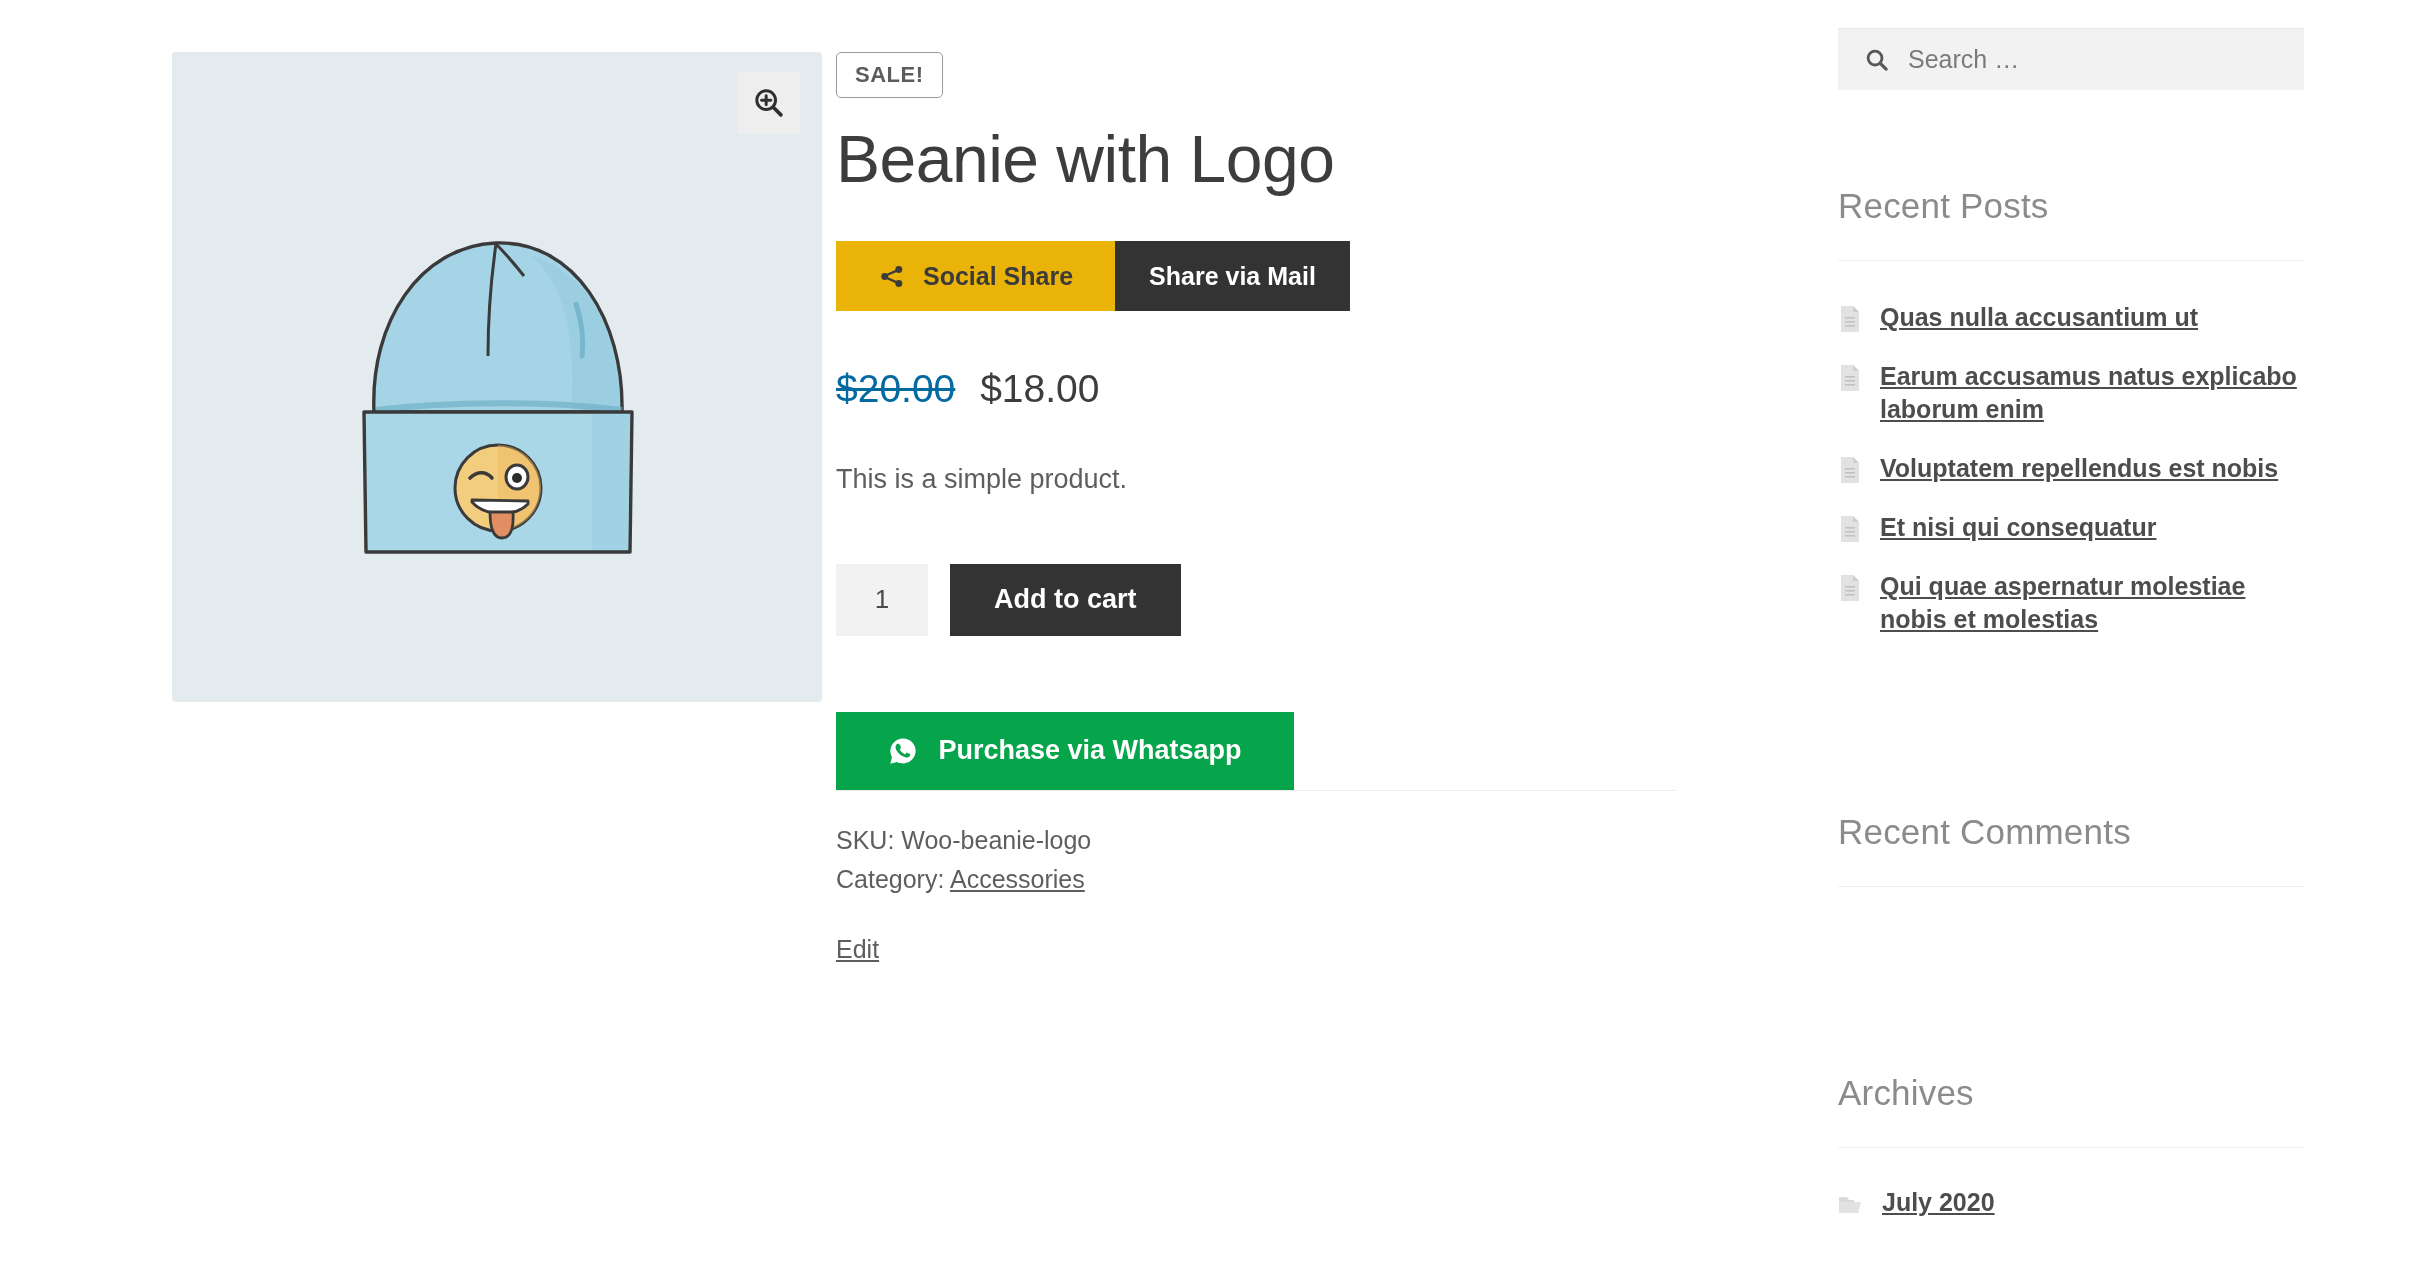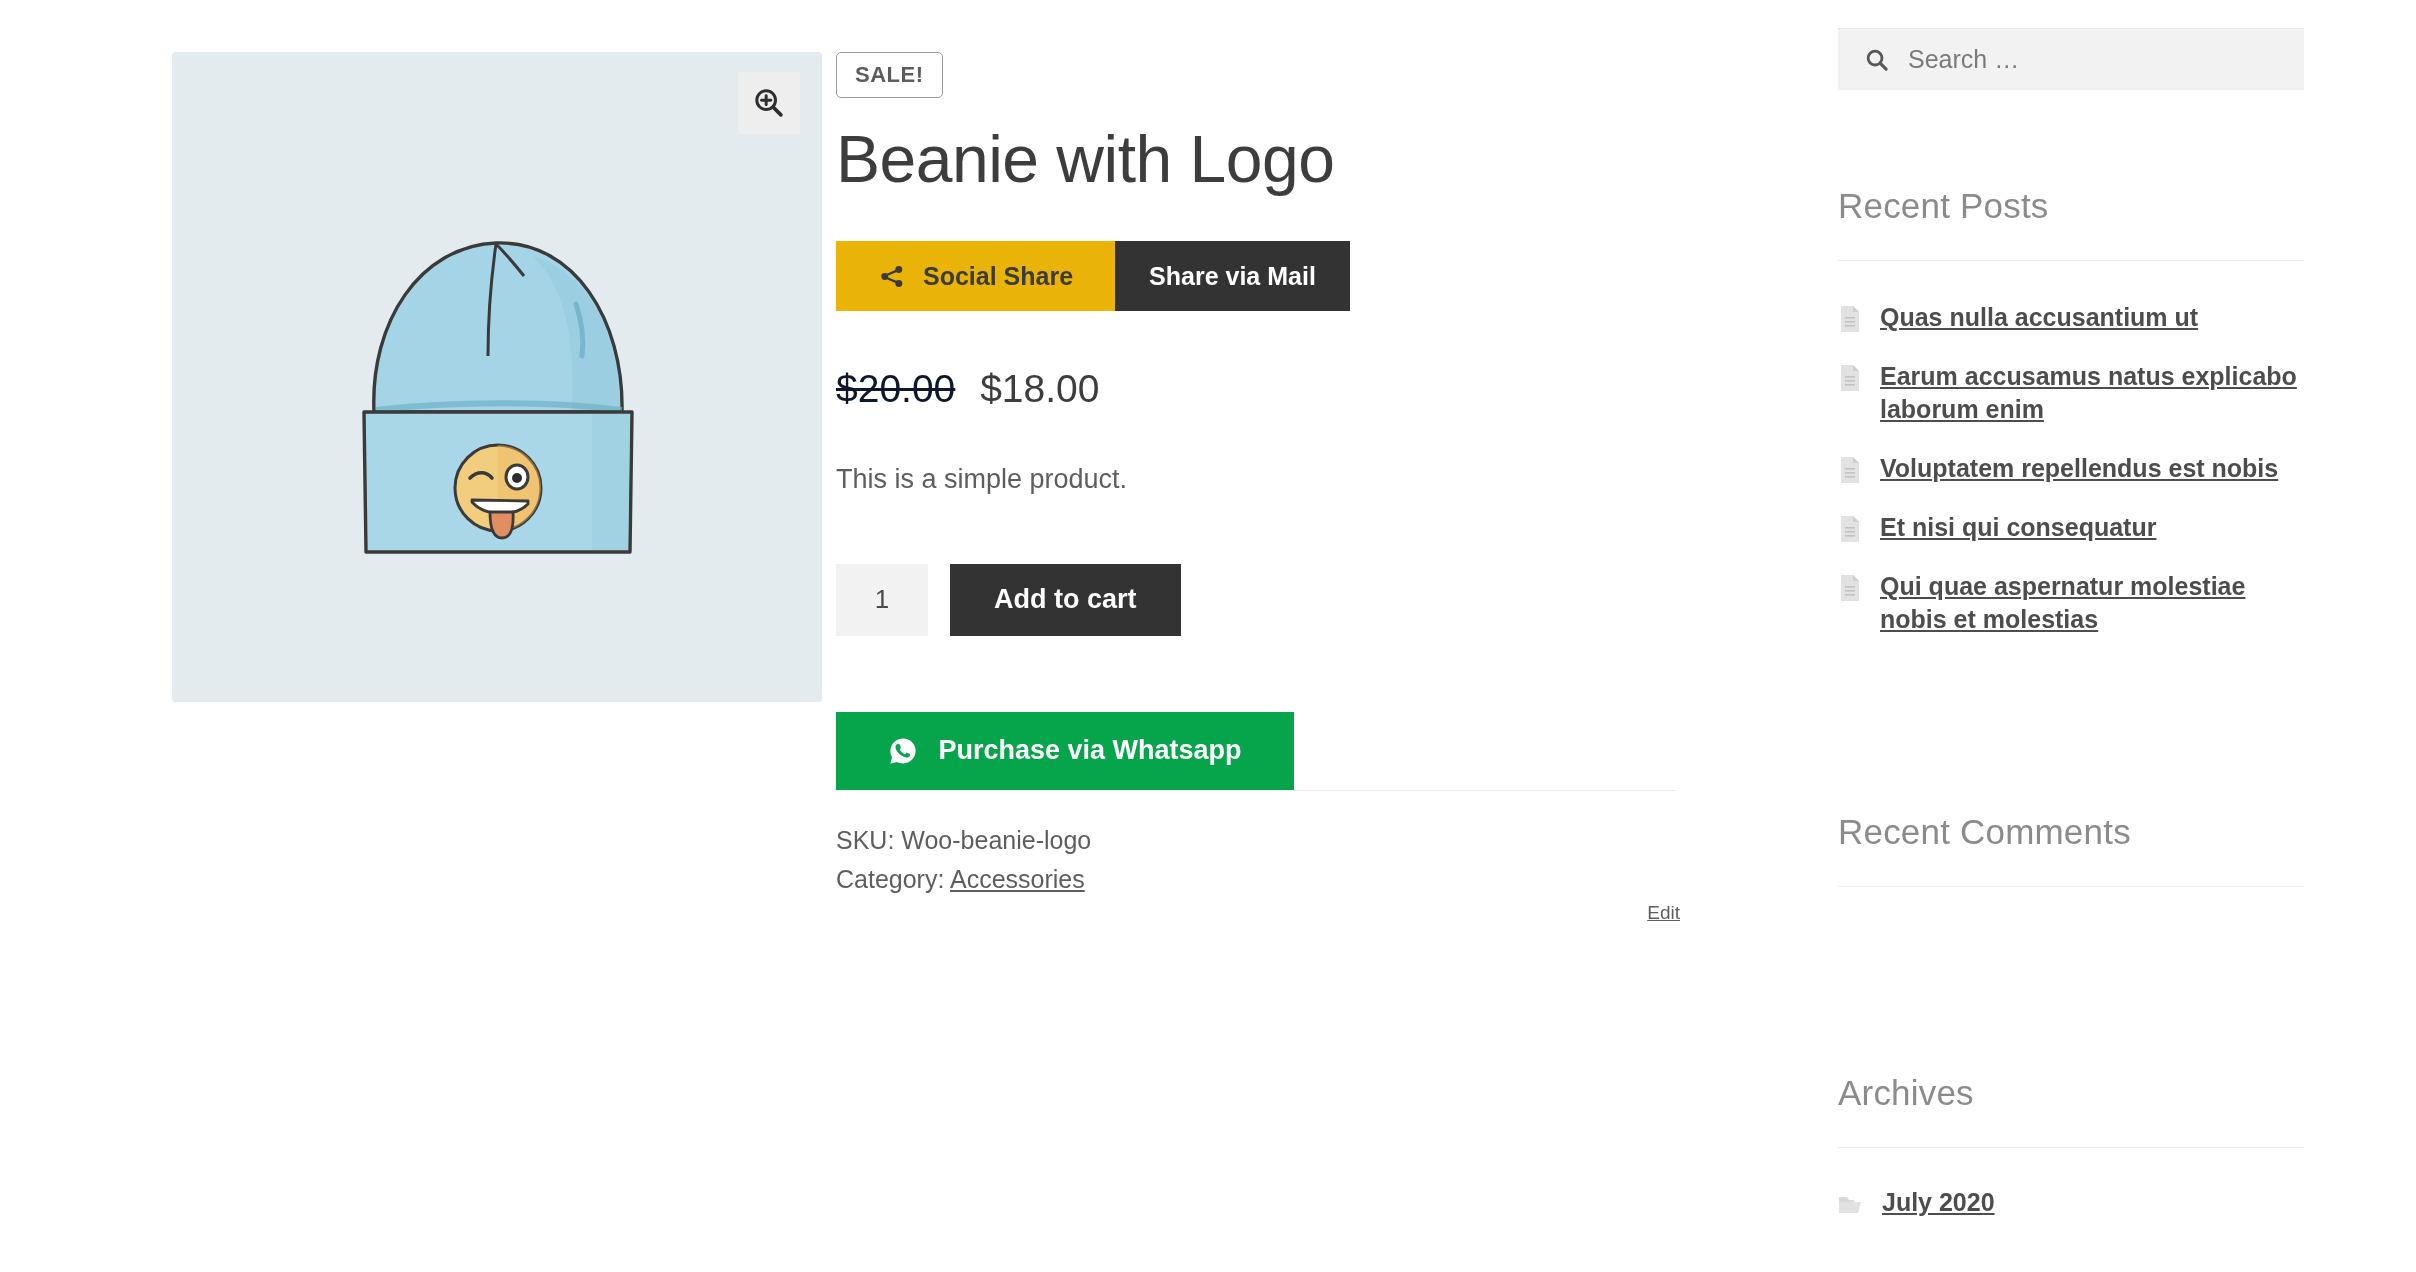--- a/index.html
+++ b/index.html
@@ -115,21 +115,21 @@
     cursor: pointer;
   }
 
   .price-row {
     font-size: 39px;
     font-weight: 400;
     margin-bottom: 48px;
     color: #3d3d3d;
   }
   .price-old {
-    color: #0f172a;
+    color: #0369a1;
     text-decoration: line-through;
     margin-right: 14px;
   }
   .price-new { color: #3d3d3d; }
 
   .short-desc {
     font-size: 27px;
     color: #5e5e5e;
     margin-bottom: 64px;
     line-height: 1.5;
@@ -192,24 +192,24 @@
     font-size: 25px;
     color: #5e5e5e;
     line-height: 1.55;
   }
   .product-meta a {
     color: #5e5e5e;
     text-decoration: underline;
   }
   .edit-link {
     display: block;
-    font-size: 19px;
+    margin-top: 32px;
+    font-size: 25px;
     color: #8f8f8f;
     text-decoration: none;
-    text-align: right;
   }
 
   
   .sidebar {
     position: absolute;
     left: 1838px;
     top: 0;
     width: 470px;
     padding-top: 28px;
   }

